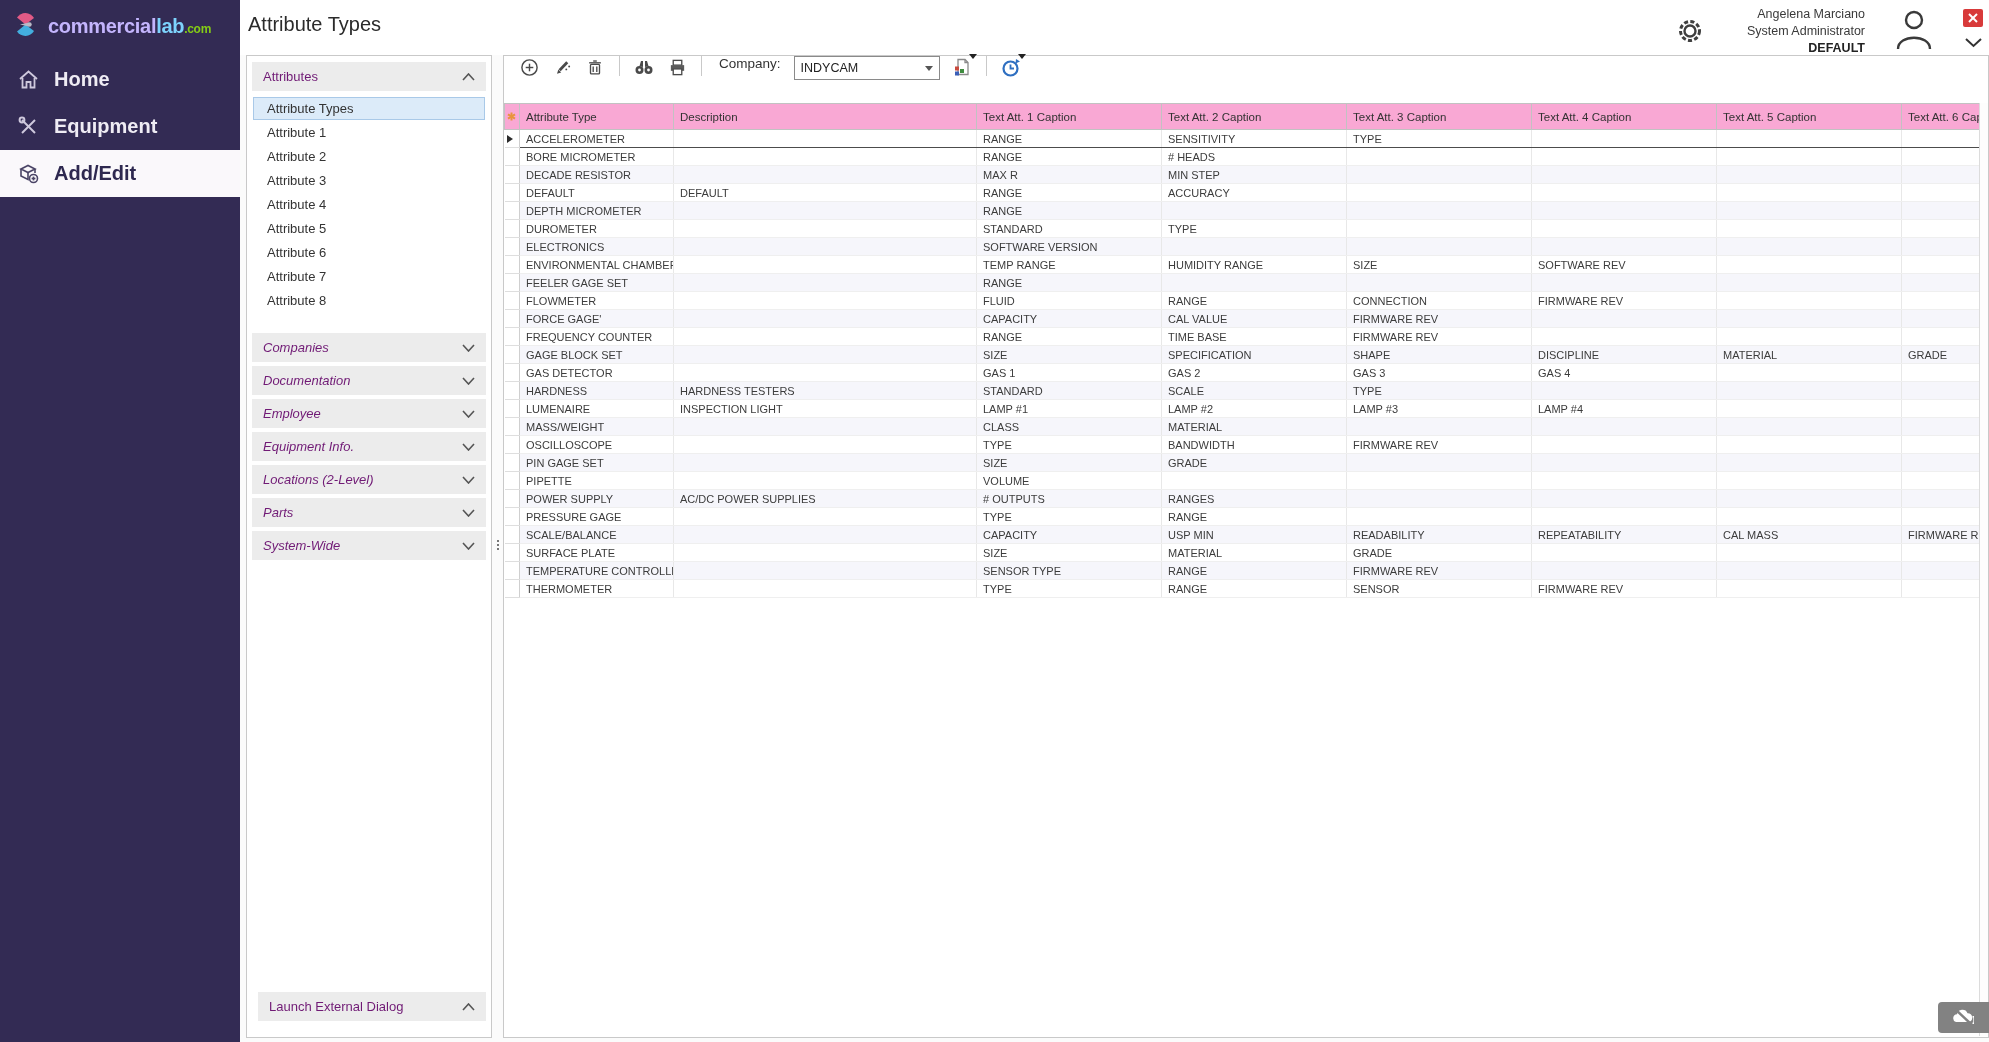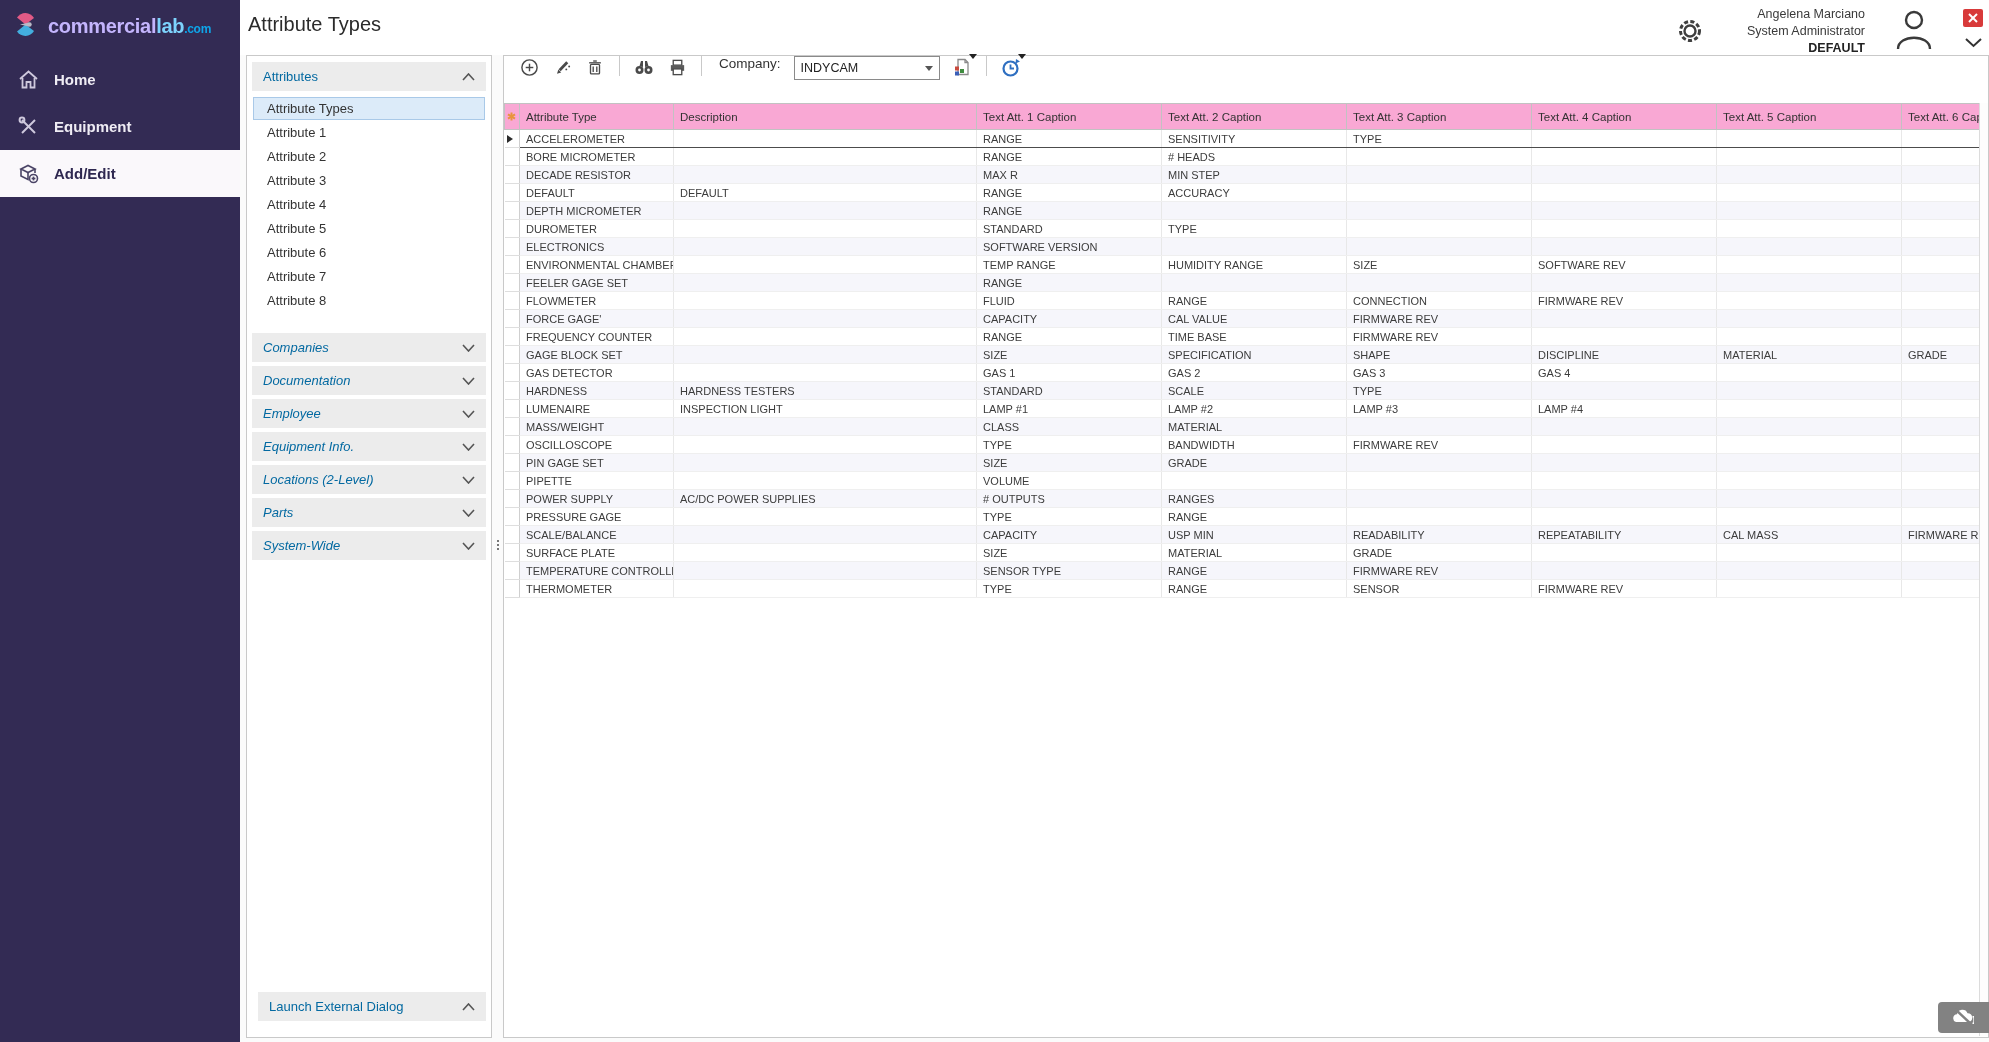--- a/index.html
+++ b/index.html
@@ -6,23 +6,23 @@
   html,body { width:1989px; height:1042px; overflow:hidden;
     font-family:"Liberation Sans", sans-serif; background:#fbfbfb; }
 
   
   .sidebar { position:absolute; left:0; top:0; width:240px; height:1042px;
     background:#332b54; z-index:5; }
   .logo { display:flex; align-items:center; gap:9px; padding:11px 12px 14px 12px; }
   .logo-text { font-size:20px; font-weight:bold; letter-spacing:-0.3px; white-space:nowrap; }
   .logo-text .w { color:#c4b5fd; }
   .logo-text .b { color:#7dd3fc; }
-  .logo-text .g { color:#0ea5e9; font-size:12px; font-weight:bold; }
+  .logo-text .g { color:#84cc16; font-size:12px; font-weight:bold; }
   .side-item { height:47px; display:flex; align-items:center; gap:15px;
-    padding-left:17px; color:#efecf4; font-size:15px; font-weight:600; cursor:pointer; }
+    padding-left:17px; color:#efecf4; font-size:20px; font-weight:600; cursor:pointer; }
   .side-item .icn { width:22px; height:22px; display:flex; align-items:center; justify-content:center; }
   .side-item.active { background:#faf8fb; color:#2e2850; }
   .side-item svg { stroke:#cfc9dd; }
   .side-item.active svg { stroke:#4a4466; }
 
   
   .topbar { position:absolute; left:240px; top:0; width:1749px; height:55px; background:#ffffff; }
   .page-title { position:absolute; left:8px; top:13px; font-size:20px; color:#2b2b2b; }
   .user-area { position:absolute; right:6px; top:4px; display:flex; align-items:center; gap:28px; }
   .user-meta { text-align:right; font-size:12.5px; color:#3a3a3a; line-height:1.35; padding-top:2px; }
@@ -30,21 +30,21 @@
   .gear-wrap { padding-top:6px; margin-right:14px; }
   .avatar-wrap { padding-top:2px; }
   .right-stack { display:flex; flex-direction:column; align-items:center; gap:7px; }
   .close-btn { width:20px; height:18px; background:#d83a3a; border-radius:2px;
     display:flex; align-items:center; justify-content:center; cursor:pointer; }
 
   
   .panel { position:absolute; left:246px; top:55px; width:246px; height:983px;
     background:#fff; border:1px solid #c9c9c9; padding:6px 5px; }
   .acc-header { height:29px; background:#ececec; display:flex; justify-content:space-between;
-    align-items:center; padding:0 11px; font-size:13px; color:#0369a1; cursor:pointer; }
+    align-items:center; padding:0 11px; font-size:13px; color:#701a75; cursor:pointer; }
   .acc-list { padding:6px 0 2px 0; }
   .attr-item { height:23px; line-height:22px; padding-left:13px; font-size:13px;
     color:#333; cursor:pointer; border:1px solid transparent; margin:0 1px 1px 1px; }
   .attr-item.selected { background:#dcebf9; border:1px solid #a9c9e8; }
   .collapsed-group { margin-top:18px; }
   .collapsed-group .acc-header { margin-bottom:4px;font-style:italic; }
   .acc-bottom { position:absolute; left:11px; right:5px; top:936px;gap:28px; }
   .chev { flex:0 0 auto; }
 
   

